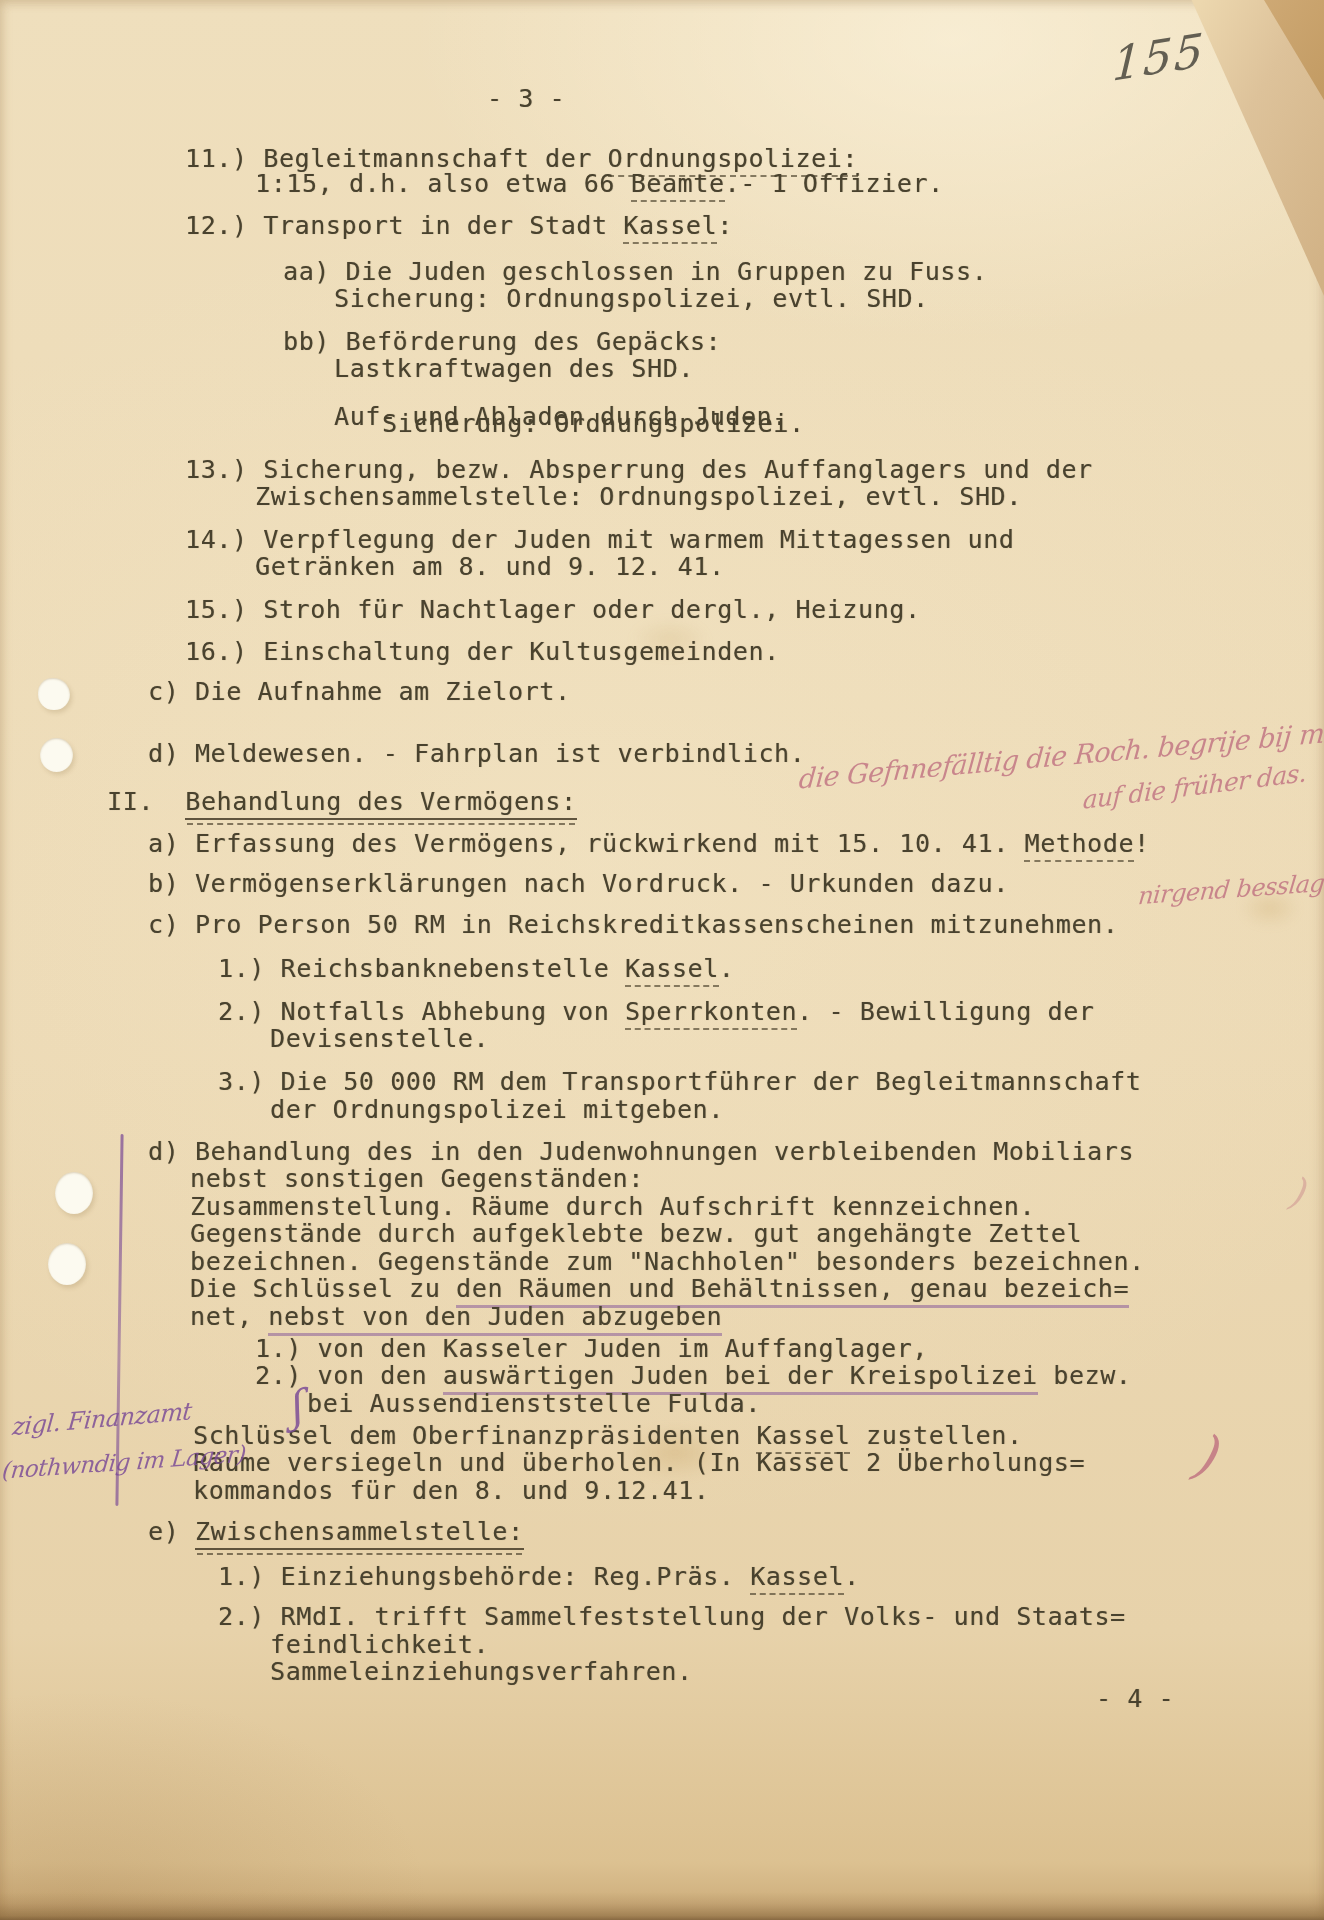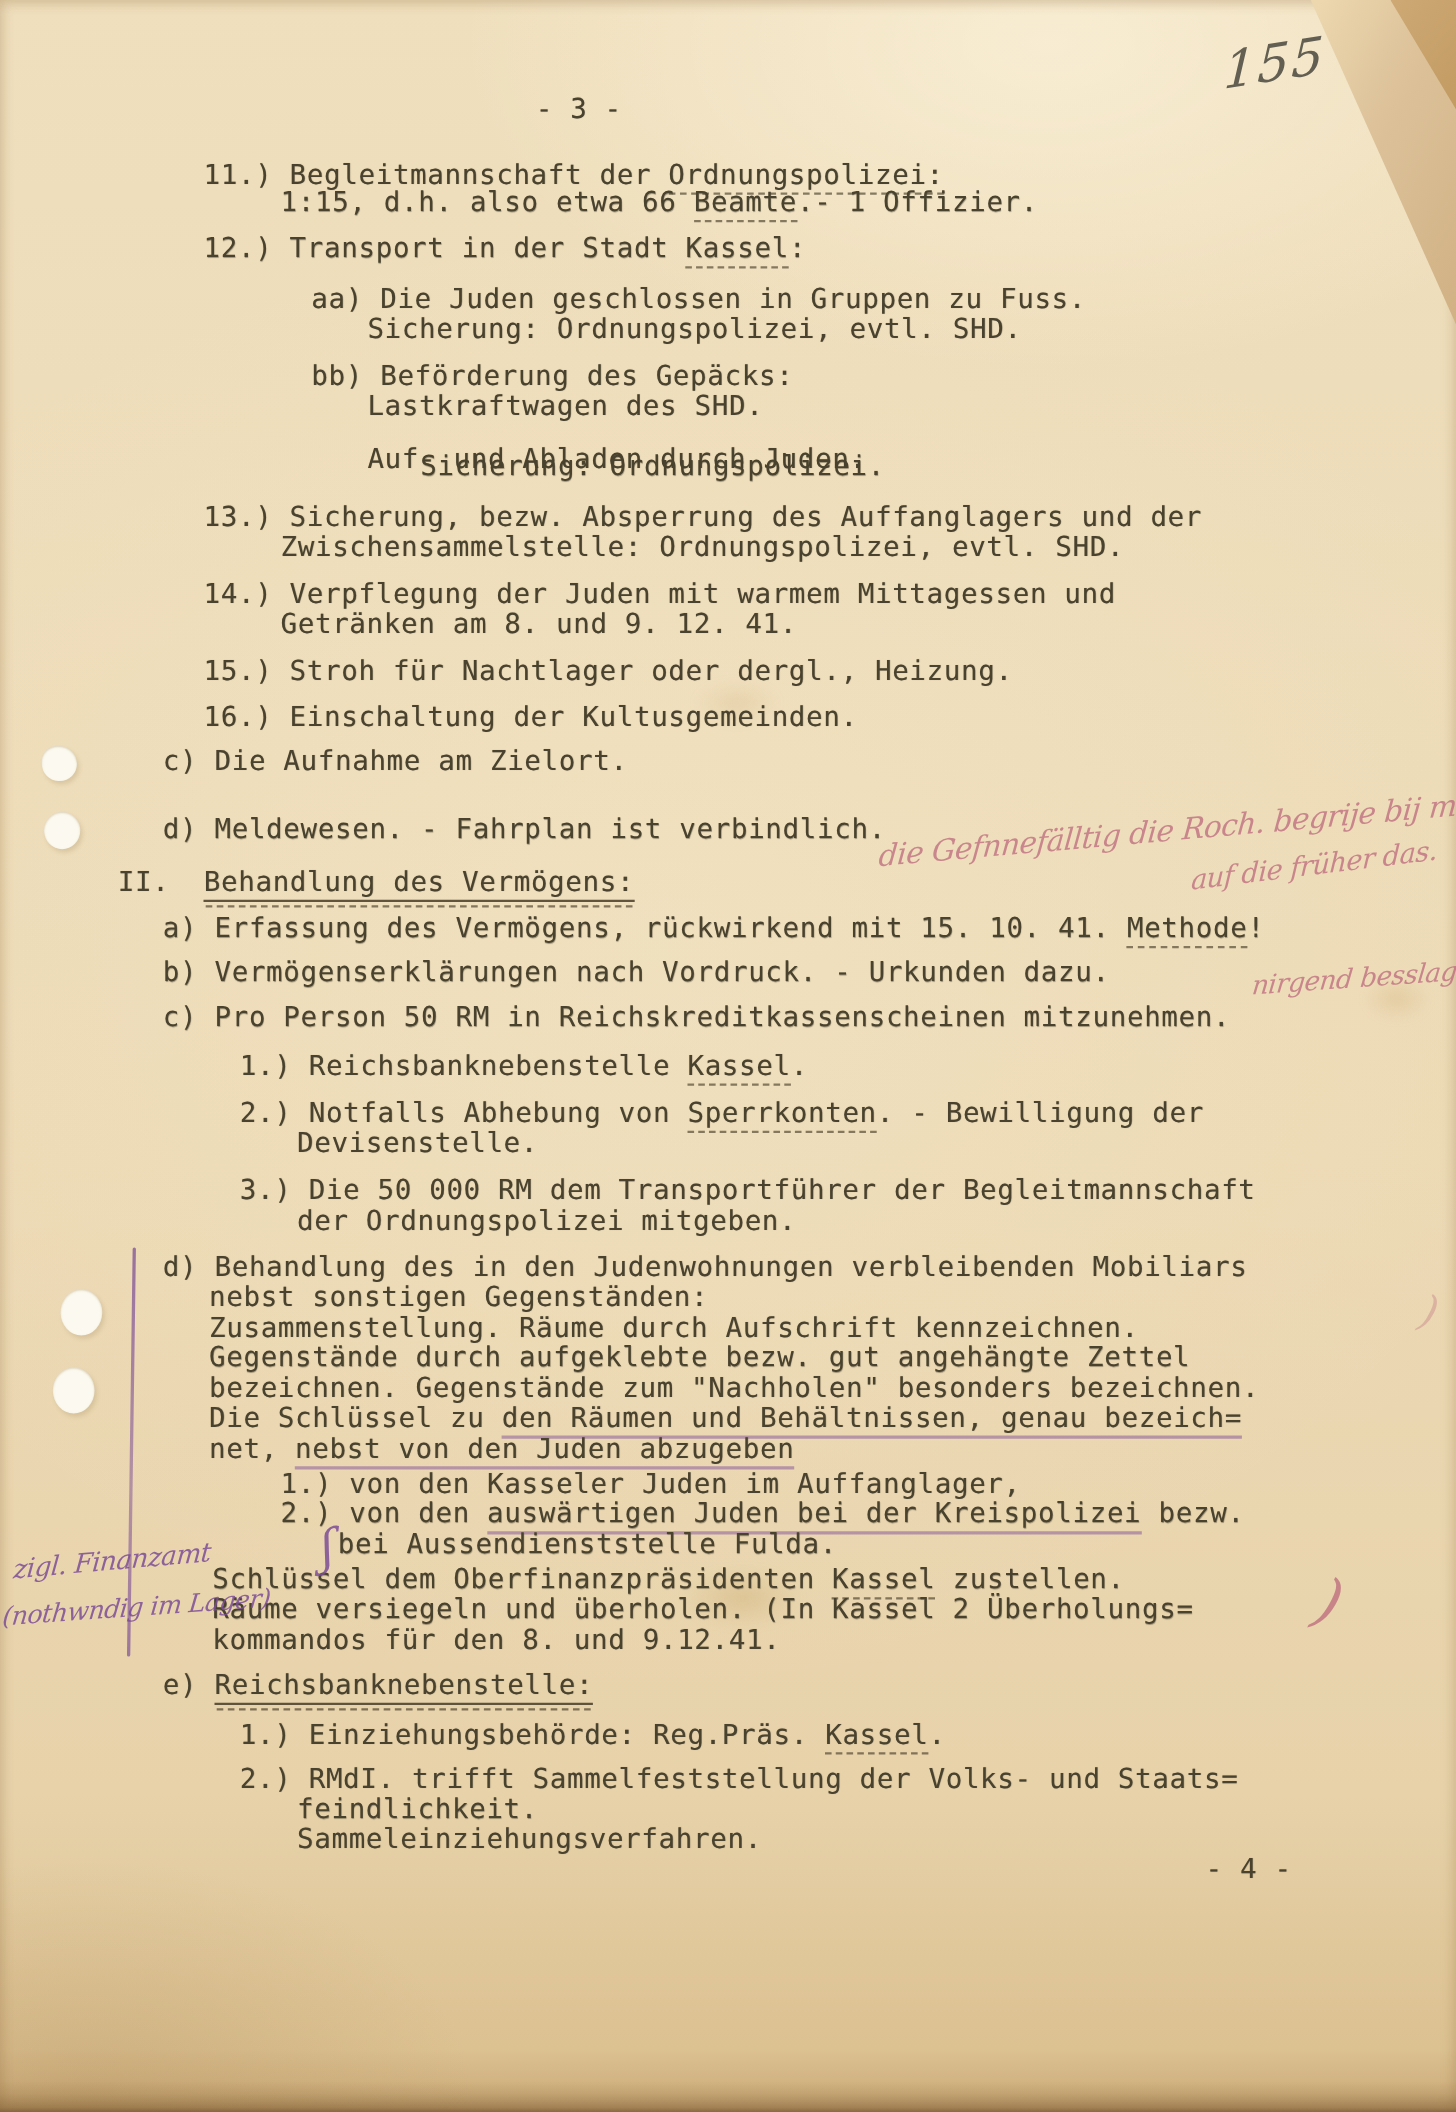--- a/index.html
+++ b/index.html
@@ -129,21 +129,21 @@
     <div class="tline" style="left: 190px; top: 1221px;"><span>Gegenstände durch aufgeklebte bezw. gut angehängte Zettel</span></div>
     <div class="tline" style="left: 190px; top: 1249px;"><span>bezeichnen. Gegenstände zum "Nachholen" besonders bezeichnen.</span></div>
     <div class="tline" style="left: 190px; top: 1276px;"><span>Die Schlüssel zu </span><span class="u-pen">den Räumen und Behältnissen, genau bezeich=</span></div>
     <div class="tline" style="left: 190px; top: 1304px;"><span>net, </span><span class="u-pen">nebst von den Juden abzugeben</span></div>
     <div class="tline" style="left: 255px; top: 1336px;"><span>1.) von den Kasseler Juden im Auffanglager,</span></div>
     <div class="tline" style="left: 255px; top: 1363px;"><span>2.) von den </span><span class="u-pen">auswärtigen Juden bei der Kreispolizei</span><span> bezw.</span></div>
     <div class="tline" style="left: 307px; top: 1391px;"><span>bei Aussendienststelle Fulda.</span></div>
     <div class="tline" style="left: 193px; top: 1423px;"><span>Schlüssel dem Oberfinanzpräsidenten </span><span class="u-dash">Kassel</span><span> zustellen.</span></div>
     <div class="tline" style="left: 193px; top: 1450px;"><span>Räume versiegeln und überholen. (In Kassel 2 Überholungs=</span></div>
     <div class="tline" style="left: 193px; top: 1478px;"><span>kommandos für den 8. und 9.12.41.</span></div>
-    <div class="tline" style="left: 148px; top: 1519px;"><span>e) </span><span class="u-double">Reichsbanknebenstelle:</span></div>
+    <div class="tline" style="left: 148px; top: 1519px;"><span>e) </span><span class="u-double">Zwischensammelstelle:</span></div>
     <div class="tline" style="left: 218px; top: 1564px;"><span>1.) Einziehungsbehörde: Reg.Präs. </span><span class="u-dash">Kassel</span><span>.</span></div>
     <div class="tline" style="left: 218px; top: 1604px;"><span>2.) RMdI. trifft Sammelfeststellung der Volks- und Staats=</span></div>
     <div class="tline" style="left: 270px; top: 1632px;"><span>feindlichkeit.</span></div>
     <div class="tline" style="left: 270px; top: 1659px;"><span>Sammeleinziehungsverfahren.</span></div>
   </div>
 
 <div class="vline"></div>
 
 <div id="annotations">
     <div class="hw red" style="left: 798px; top: 740px; font-size: 27px; transform: rotate(-5deg) skewX(-10deg);">die Gefnnefälltig die Roch. begrije bij mi</div>

